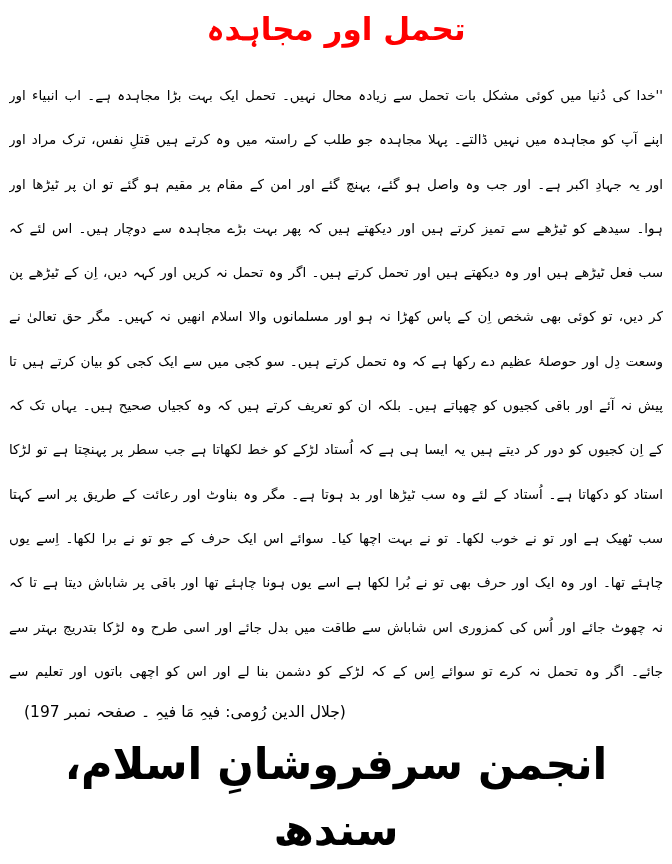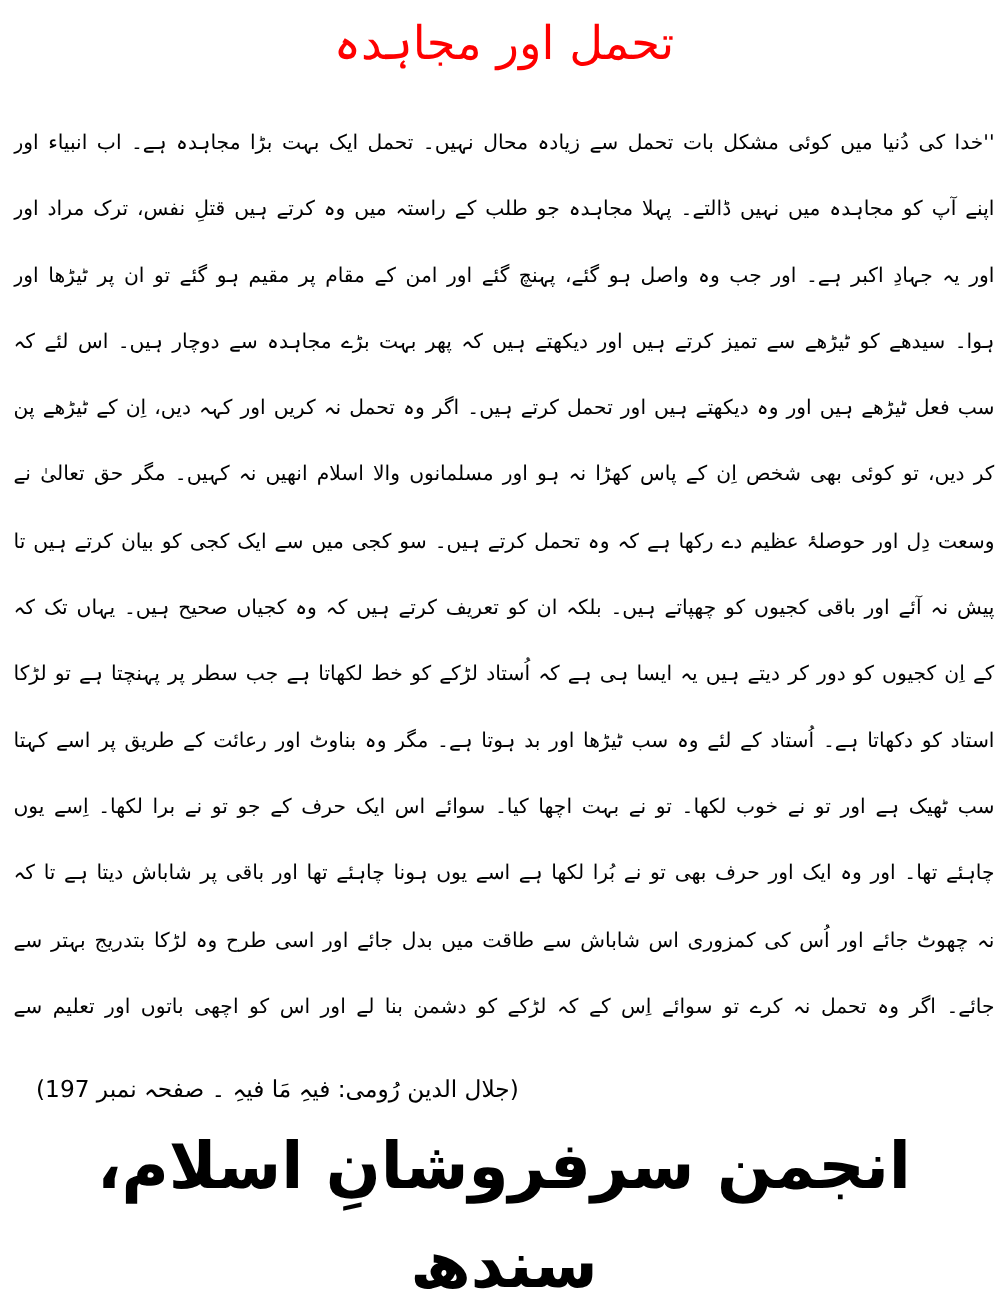--- a/index.html
+++ b/index.html
@@ -10,21 +10,21 @@
     margin: 0 auto;
     background: #ffffff;
     overflow: hidden;
     font-family: "DejaVu Sans", sans-serif;
   }
   .doc-title {
     direction: rtl;
     text-align: center;
     color: #fe0000;
     font-size: 31px;
-    font-weight: normal;
+    font-weight: bold;
     padding-top: 9px;
     height: 44px;
     line-height: 40px;
     letter-spacing: 1px;
   }
   .body-text {
     direction: rtl;
     margin-top: 20px;
     padding: 0 9px;
     color: #000000;
@@ -38,21 +38,21 @@
     text-align-last: justify;
     word-spacing: 1px;
   }
   .body-line:last-child {
     text-align-last: center;
   }
   .citation {
     direction: rtl;
     text-align: left;
     padding-left: 24px;
-    margin-top: 16px;
+    margin-top: 2px;
     font-size: 15.5px;
     line-height: 34px;
     height: 34px;
     color: #000000;
   }
   .footer-org {
     direction: rtl;
     text-align: center;
     font-size: 43px;
     font-weight: bold;

